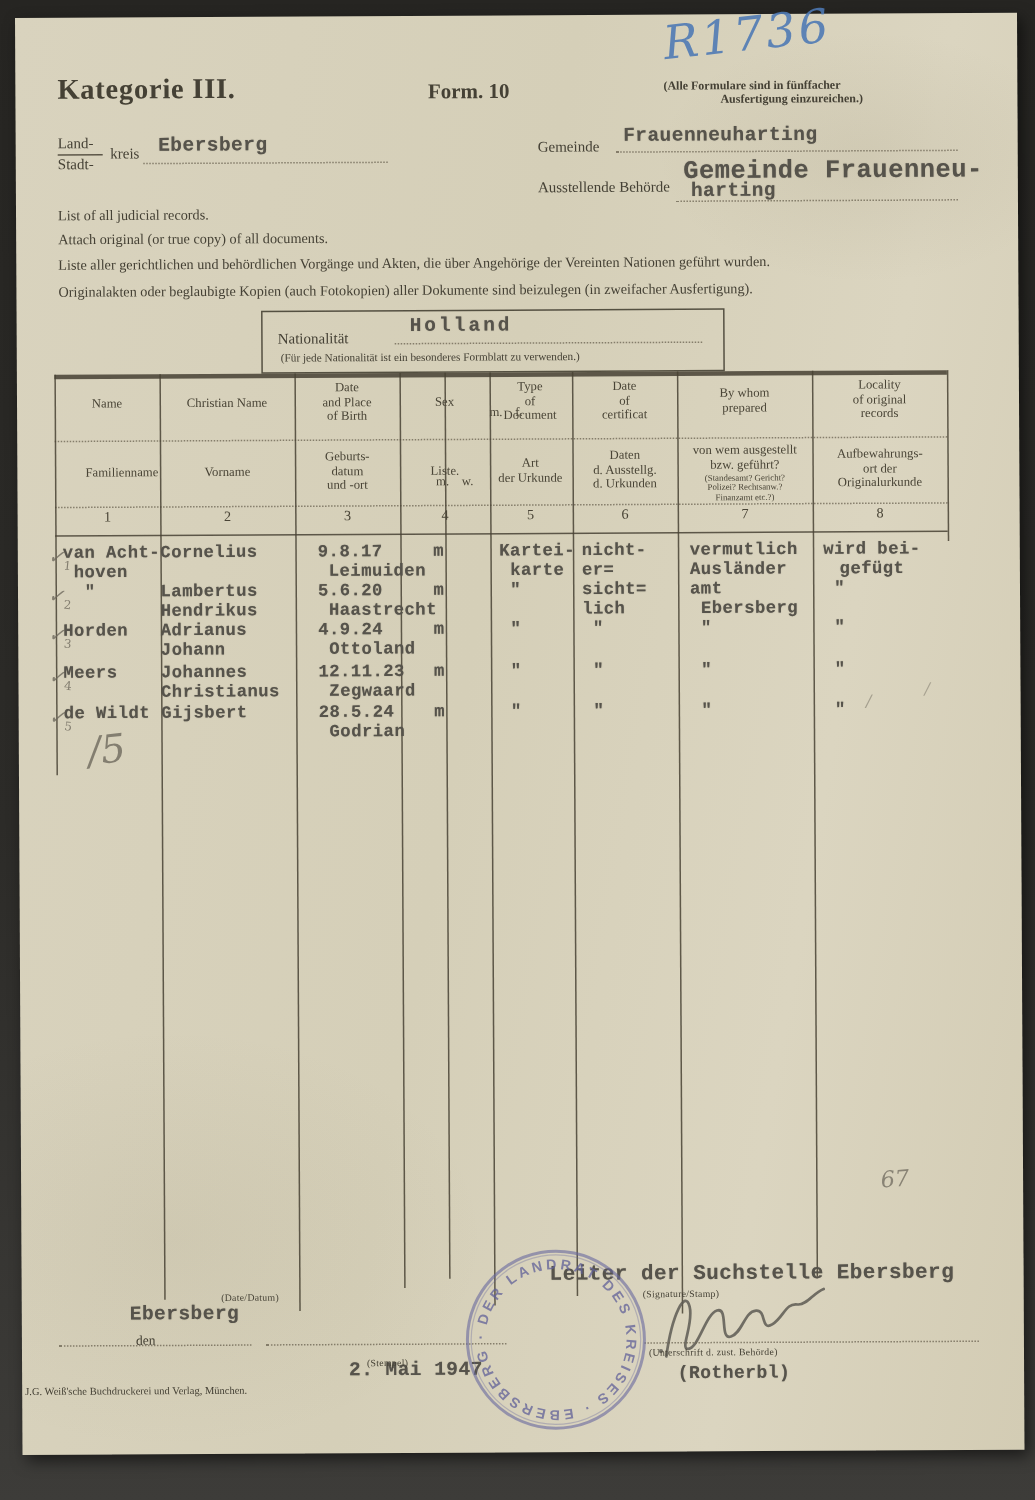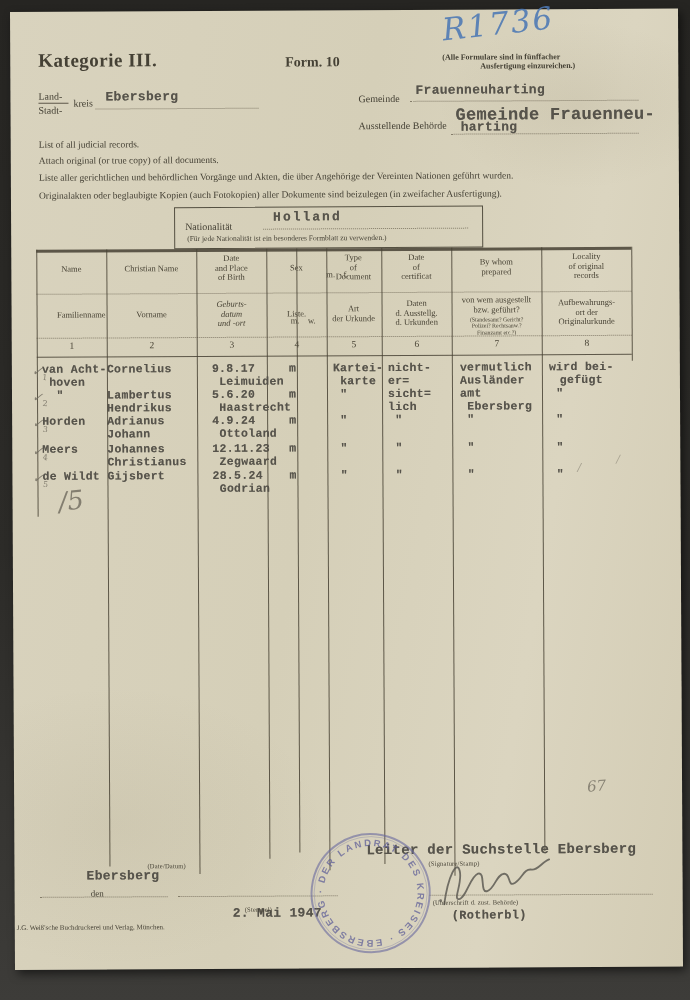--- a/index.html
+++ b/index.html
@@ -94,21 +94,21 @@
       <div class="vline" style="left: 620px; top: 238px; height: 114px;"></div>
       <div class="abs hdr-en" style="left: 26px; top: 253px; width: 68px;">Name</div>
       <div class="abs hdr-de" style="left: 26px; top: 299px; width: 68px; text-align: right;">Familienname</div>
       <div class="abs hdr-num" style="left: 26px; top: 329px; width: 68px;">1</div>
       <div class="abs hdr-en" style="left: 96px; top: 253px; width: 88px;">Christian Name</div>
       <div class="abs hdr-de" style="left: 96px; top: 299px; width: 88px;">Vorname</div>
       <div class="abs hdr-num" style="left: 96px; top: 329px; width: 88px;">2</div>
       <div class="abs hdr-en" style="left: 186px; top: 243px; width: 68px;">Date
 and Place
 of Birth</div>
-      <div class="abs hdr-de" style="left: 186px; top: 289px; width: 68px; font-style: italic;">Geburts-
+      <div class="abs hdr-de" style="left: 186px; top: 289px; width: 68px;">Geburts-
 datum
 und -ort</div>
       <div class="abs hdr-num" style="left: 186px; top: 329px; width: 68px;">3</div>
       <div class="abs hdr-en" style="left: 256px; top: 253px; width: 58px;">Sex</div>
       <div class="abs hdr-en" style="left: 256px; top: 260px; width: 58px; white-space: pre; margin-left: 41px;">m.    f.</div>
       <div class="abs hdr-de" style="left: 256px; top: 299px; width: 58px;">Liste.</div>
       <div class="abs hdr-de" style="left: 256px; top: 306px; width: 71px; white-space: pre;">m.    w.</div>
       <div class="abs hdr-num" style="left: 256px; top: 329px; width: 58px;">4</div>
       <div class="abs hdr-en" style="left: 314px; top: 243px; width: 56px;">Type
 of

